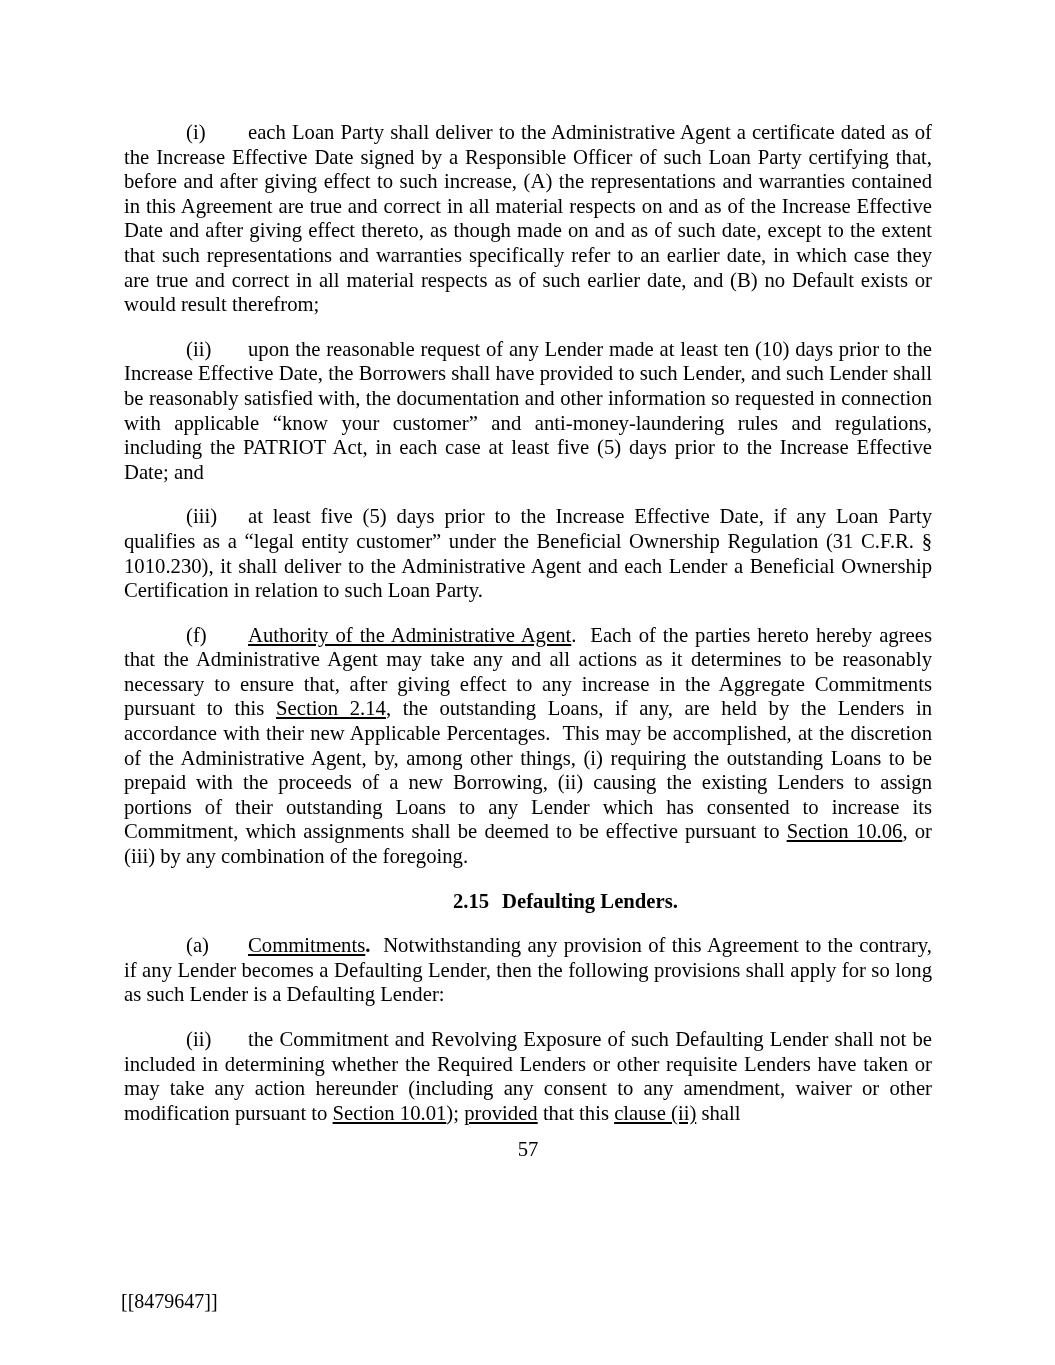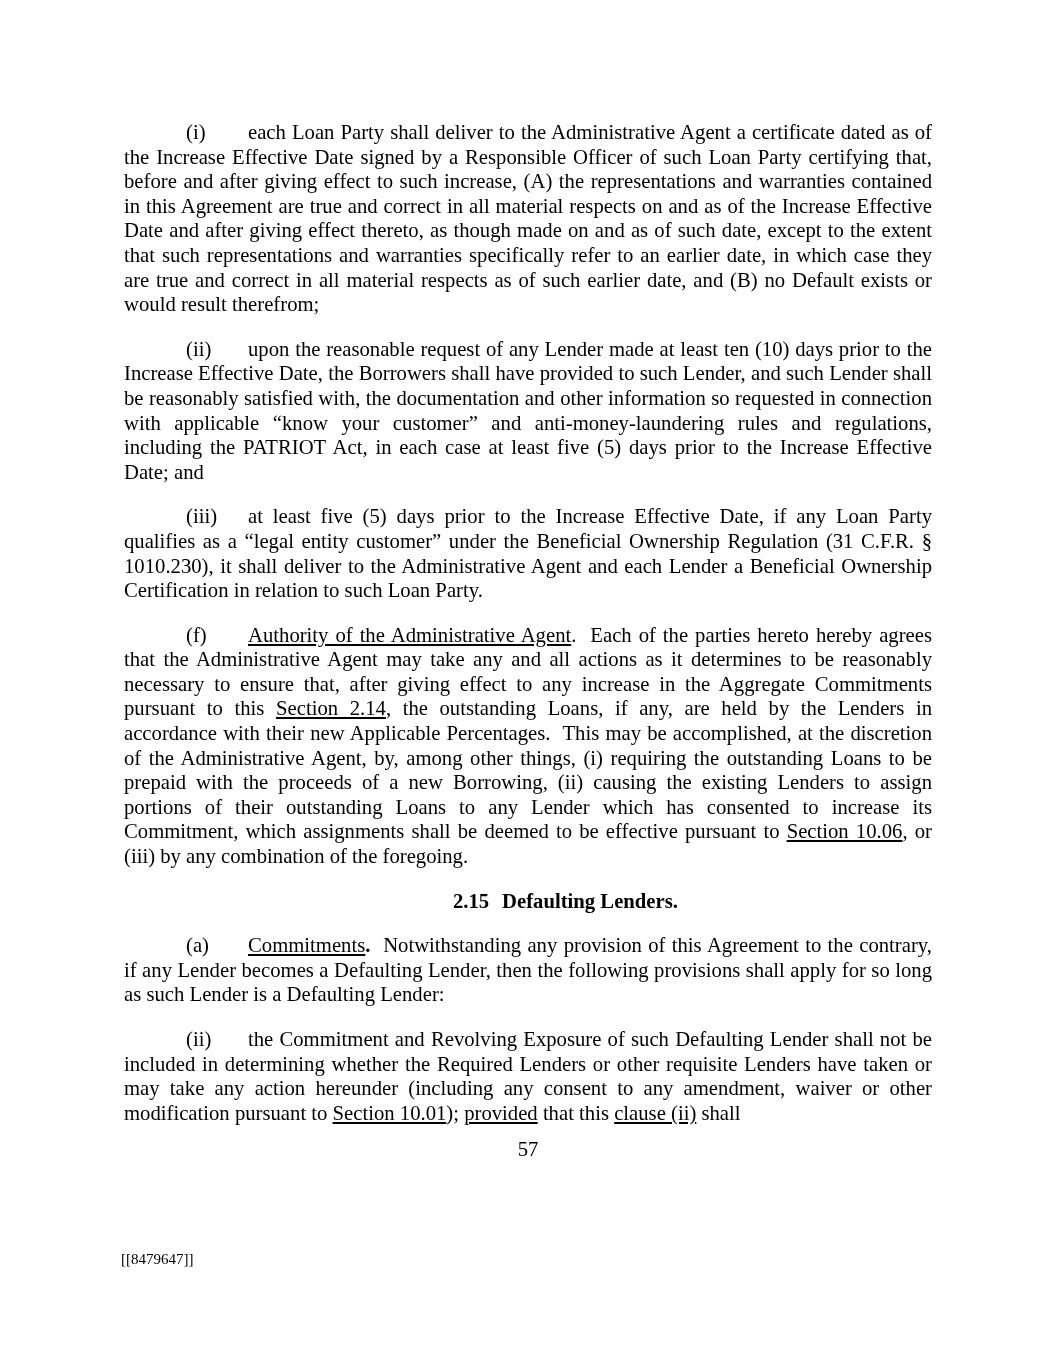--- a/index.html
+++ b/index.html
@@ -54,22 +54,22 @@
     display: inline-block;
     width: 62px;
   }
   .pageno {
     margin-top: 12px;
     text-align: center;
   }
   .docid {
     position: absolute;
     left: 121px;
-    top: 1250px;
-    font-size: 15px;
+    top: 1292px;
+    font-size: 20px;
     line-height: 19px;
   }
 </style>
 </head>
 <body>
 
 <div class="page">
   <div class="content">
 
     <p class="para sub"><span class="lbl">(i)</span><span>each Loan Party shall deliver to the Administrative Agent a certificate dated as of the Increase Effective Date signed by a Responsible Officer of such Loan Party certifying that, before and after giving effect to such increase, (A) the representations and warranties contained in this Agreement are true and correct in all material respects on and as of the Increase Effective Date and after giving effect thereto, as though made on and as of such date, except to the extent that such representations and warranties specifically refer to an earlier date, in which case they are true and correct in all material respects as of such earlier date, and (B) no Default exists or would result therefrom;</span></p>

